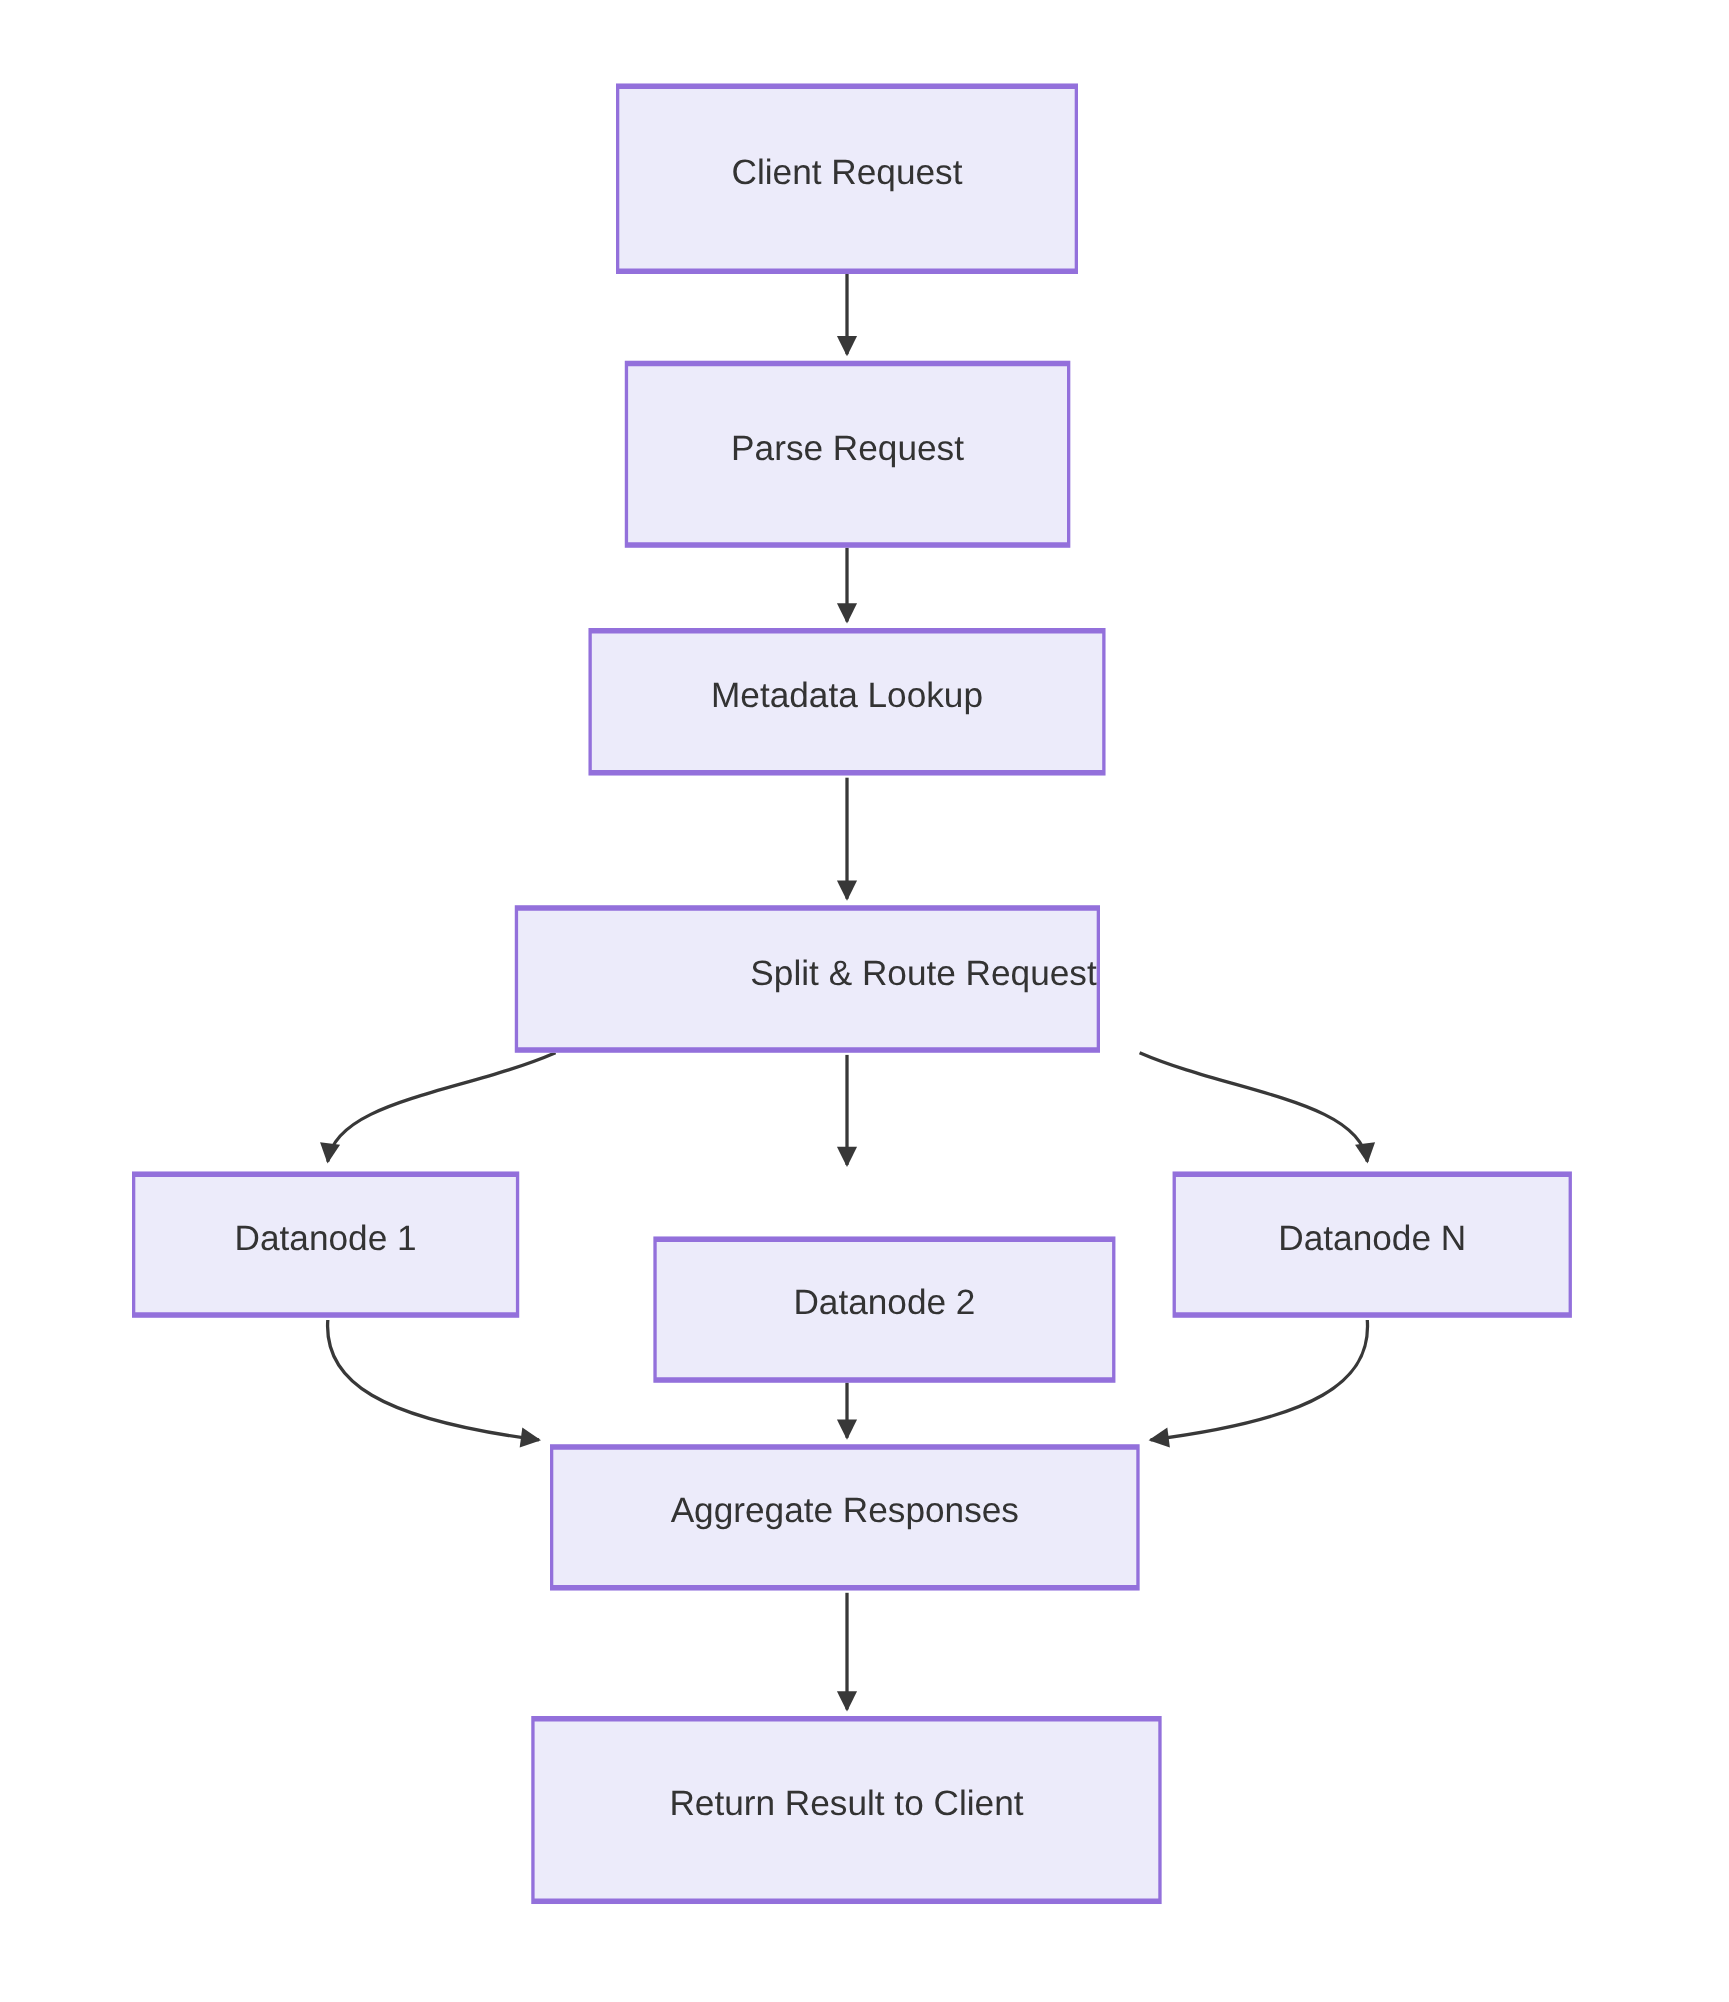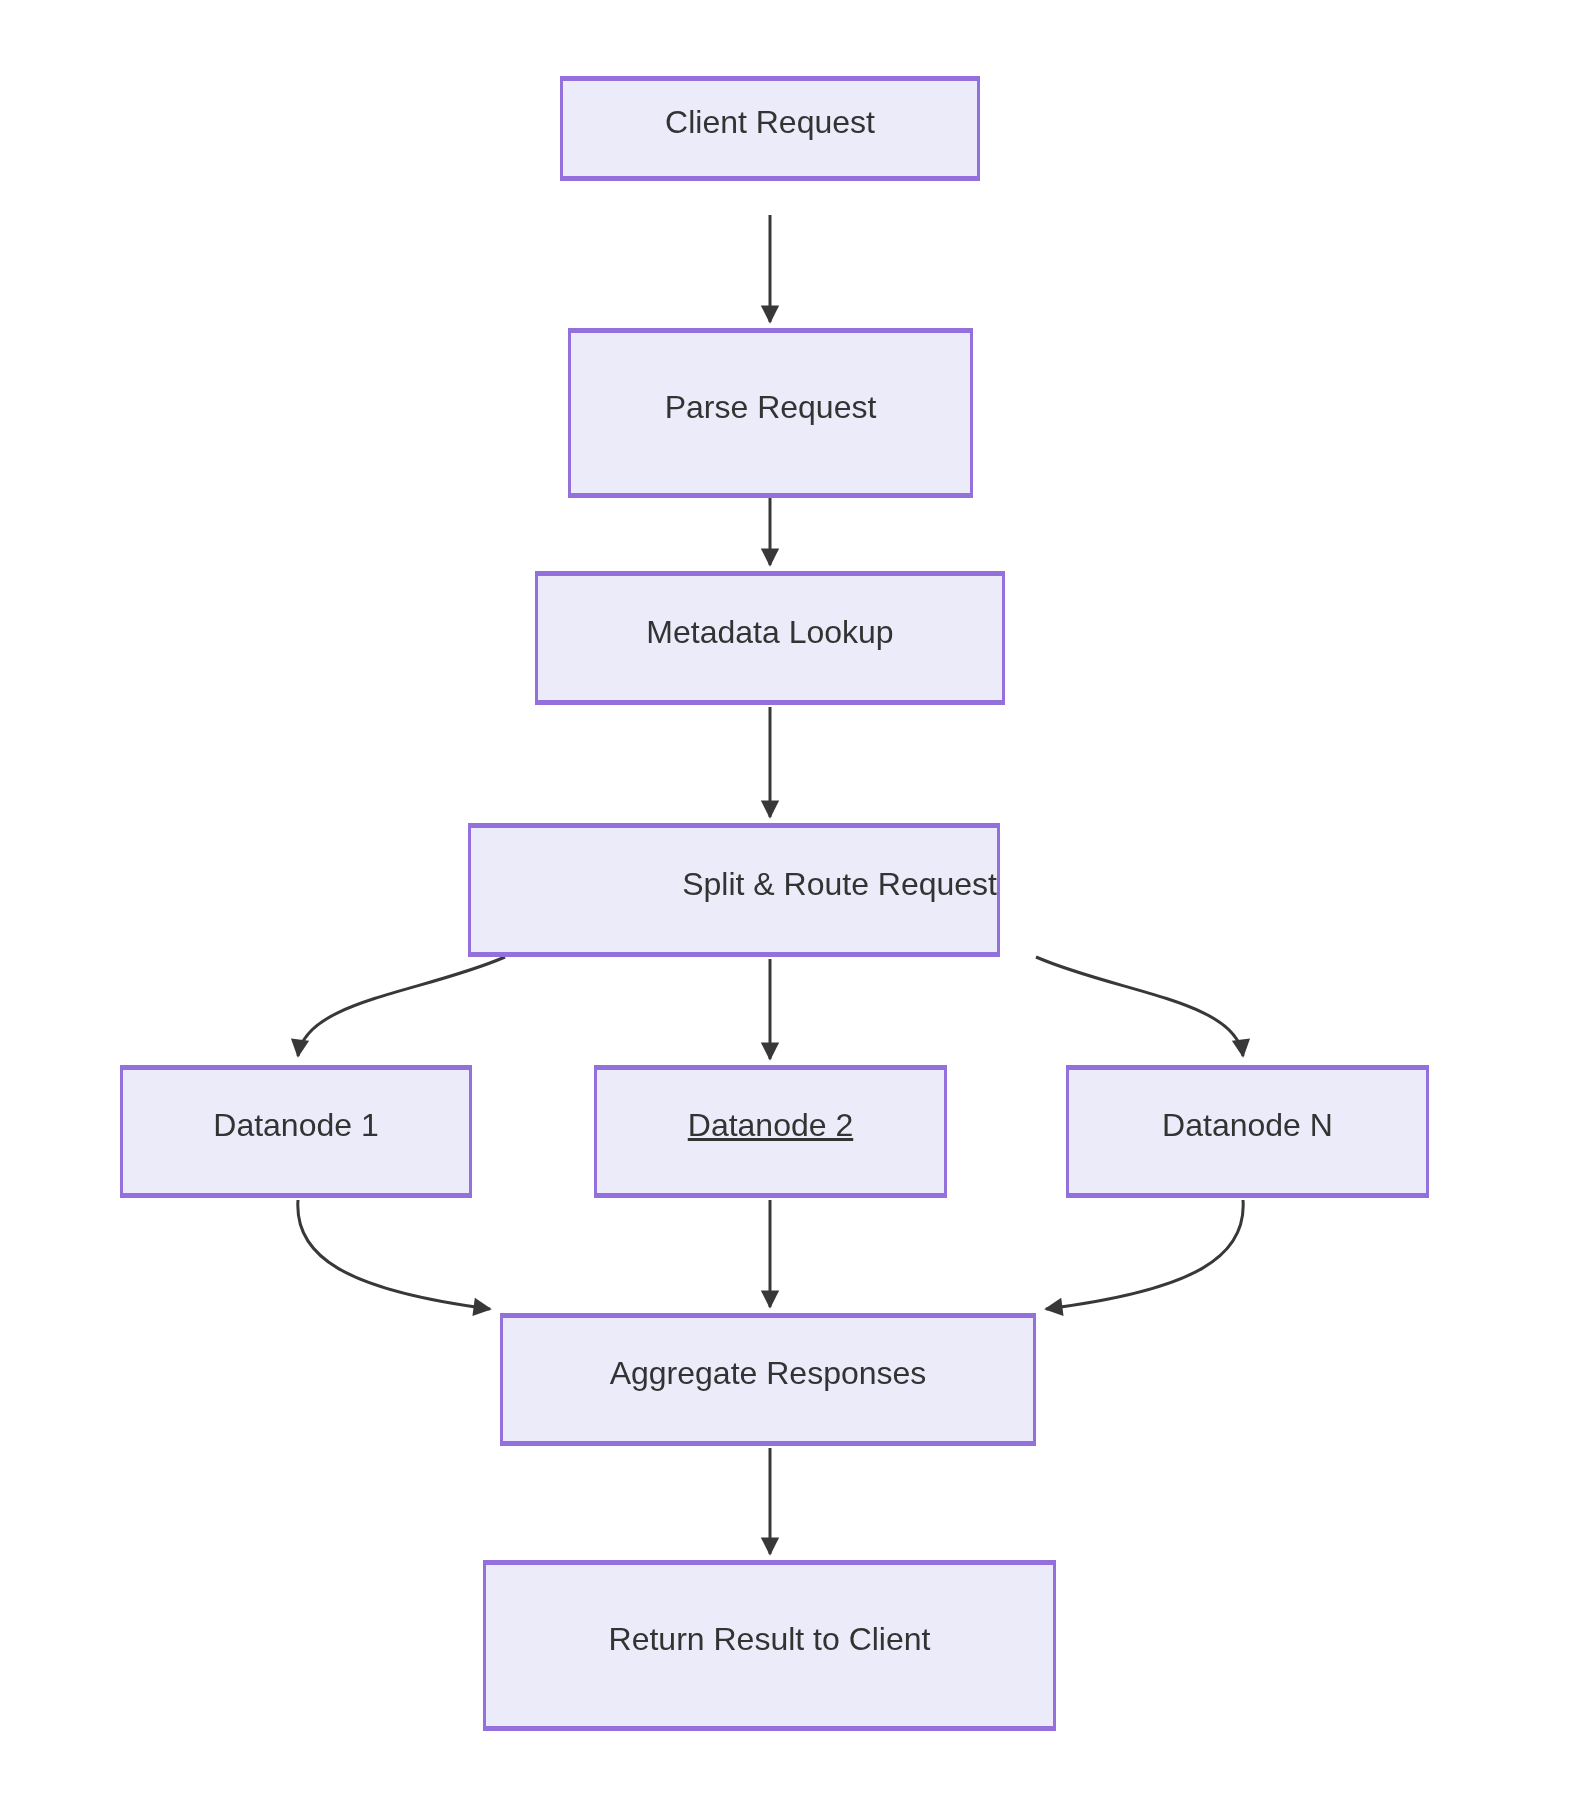--- a/index.html
+++ b/index.html
@@ -66,41 +66,41 @@
     <path class="edge" d="M 770 707 L 770 817" marker-end="url(#arrow)"></path>
     <path class="edge" d="M 505 957 C 422 993, 305 1000, 298 1056" marker-end="url(#arrow)"></path>
     <path class="edge" d="M 770 959 L 770 1059" marker-end="url(#arrow)"></path>
     <path class="edge" d="M 1036 957 C 1119 993, 1236 1000, 1243 1056" marker-end="url(#arrow)"></path>
     <path class="edge" d="M 298 1200 C 294 1256, 345 1290, 490 1309" marker-end="url(#arrow)"></path>
     <path class="edge" d="M 770 1200 L 770 1307" marker-end="url(#arrow)"></path>
     <path class="edge" d="M 1243 1200 C 1247 1256, 1196 1290, 1046 1309" marker-end="url(#arrow)"></path>
     <path class="edge" d="M 770 1448 L 770 1554" marker-end="url(#arrow)"></path>
   </svg>
 
-  <div class="node" style="left:560px; top:76px; width:420px; height:105px;">
+  <div class="node" style="left:560px; top:76px; width:420px; height:173px;">
     <span class="label">Client Request</span>
   </div>
 
   <div class="node" style="left:568px; top:328px; width:405px; height:170px;">
     <span class="label">Parse Request</span>
   </div>
 
   <div class="node" style="left:535px; top:571px; width:470px; height:134px;">
     <span class="label">Metadata Lookup</span>
   </div>
 
   <div class="node" style="left:468px; top:823px; width:532px; height:134px;justify-content:flex-end;">
     <span class="label">Split &amp; Route Request</span>
   </div>
 
   <div class="node" style="left:120px; top:1065px; width:352px; height:133px;">
     <span class="label">Datanode 1</span>
   </div>
 
-  <div class="node" style="left:594px; top:1065px; width:353px; height:133px;text-decoration:underline;">
+  <div class="node" style="left:594px; top:1124px; width:420px; height:133px;">
     <span class="label">Datanode 2</span>
   </div>
 
   <div class="node" style="left:1066px; top:1065px; width:363px; height:133px;">
     <span class="label">Datanode N</span>
   </div>
 
   <div class="node" style="left:500px; top:1313px; width:536px; height:133px;">
     <span class="label">Aggregate Responses</span>
   </div>

